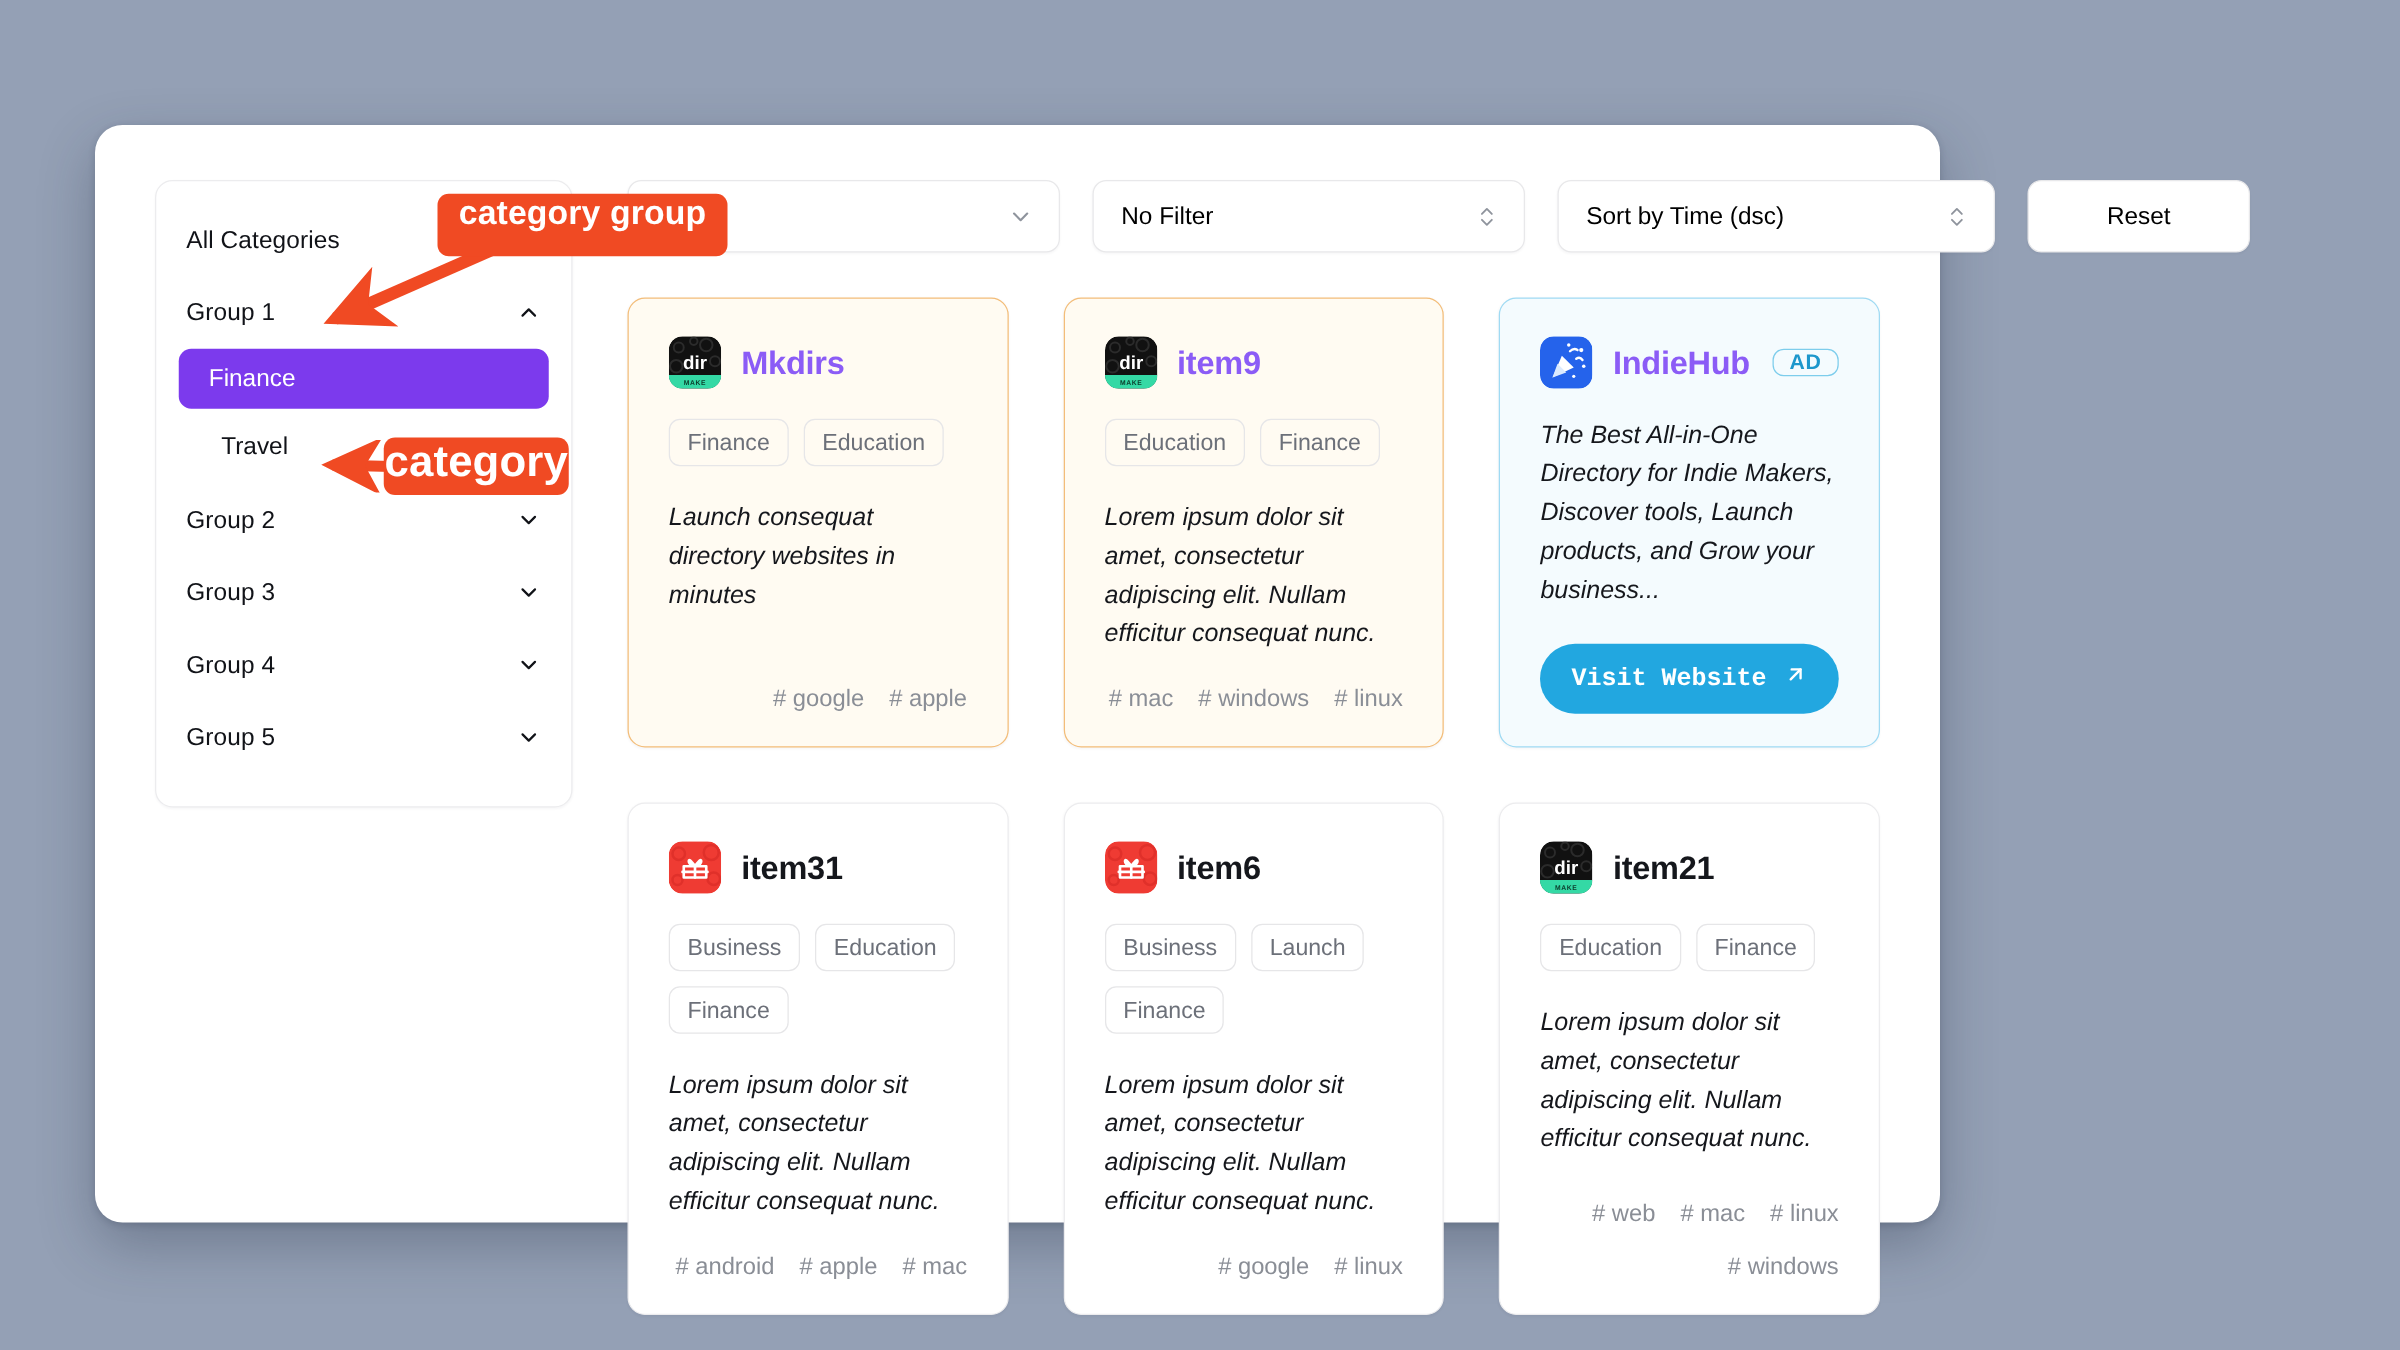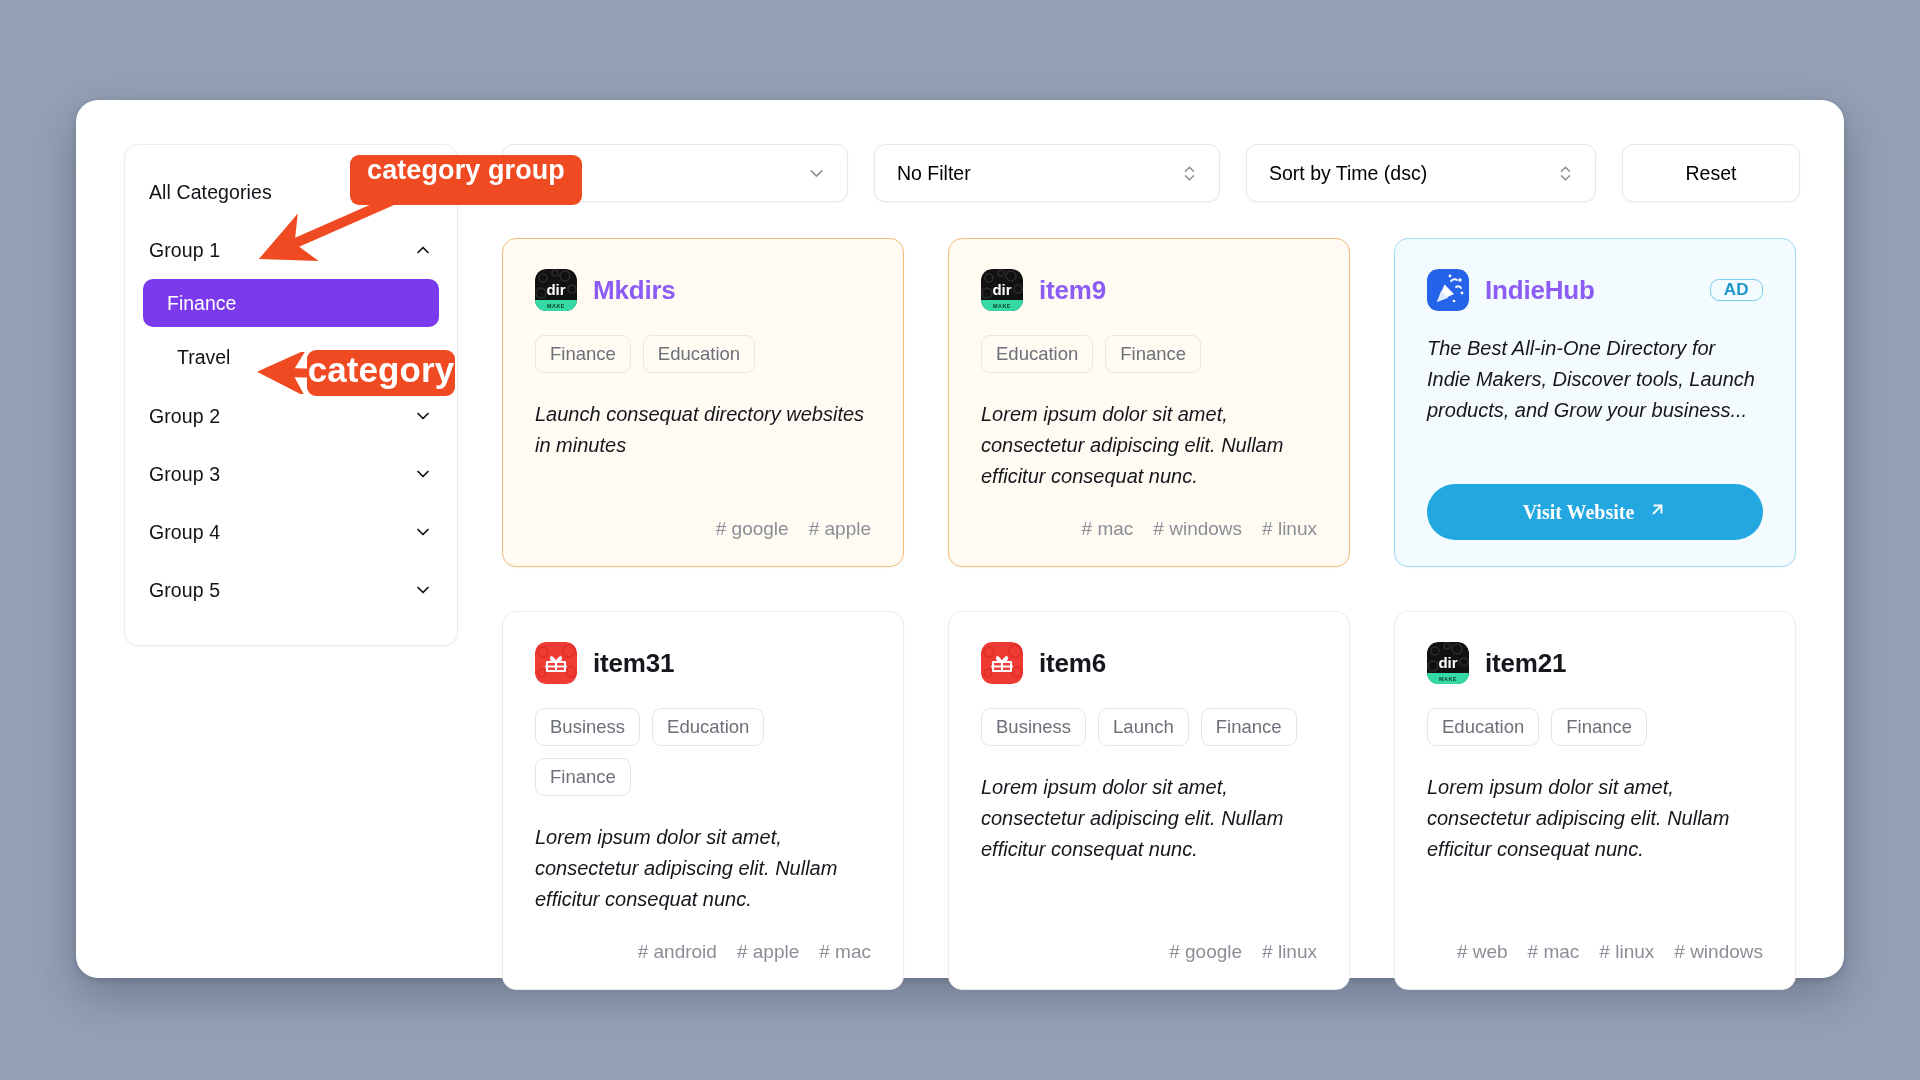--- a/index.html
+++ b/index.html
@@ -7,21 +7,21 @@
     width: 1920px; height: 1080px;
     font-family: "Liberation Sans", sans-serif;
     background: #94a0b5;
     overflow: hidden;
   }
 
   
   .window {
     position: absolute;
     left: 76px; top: 100px;
-    width: 1768px; height: 878px;
+    width: 1476px; height: 878px;
     background: #ffffff;
     border-radius: 22px;
     box-shadow: 0 18px 45px rgba(30,40,60,0.30), 0 2px 6px rgba(30,40,60,0.18);
   }
 
   .content {
     position: absolute;
     left: 0; top: 0; right: 0; bottom: 0;
     padding: 44px 48px;
   }
@@ -161,21 +161,21 @@
     margin-top: auto;
     height: 56px;
     background: #22a7e0;
     color: #fff;
     border: none;
     border-radius: 28px;
     font-size: 20px;
     font-weight: 700;
     display: flex; align-items: center; justify-content: center; gap: 14px;
     cursor: pointer;
-    font-family: Liberation Serif, serif;
+    font-family: Liberation Mono, monospace;
   }
 
   
   .anno {
     position: absolute;
     background: #f04a23;
     color: #ffffff;
     font-weight: 700;
     border-radius: 9px;
     display: flex; justify-content: center;

